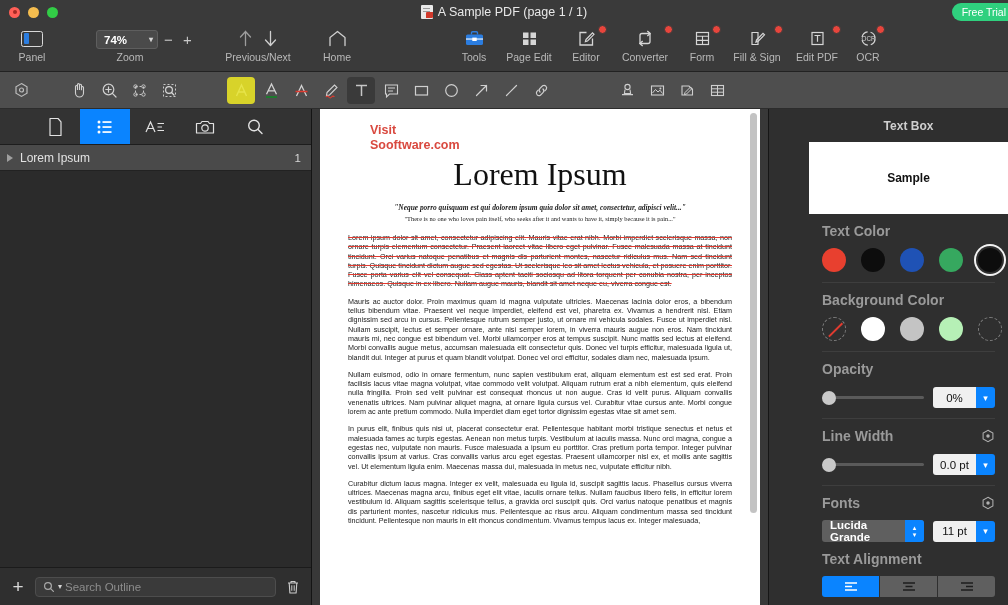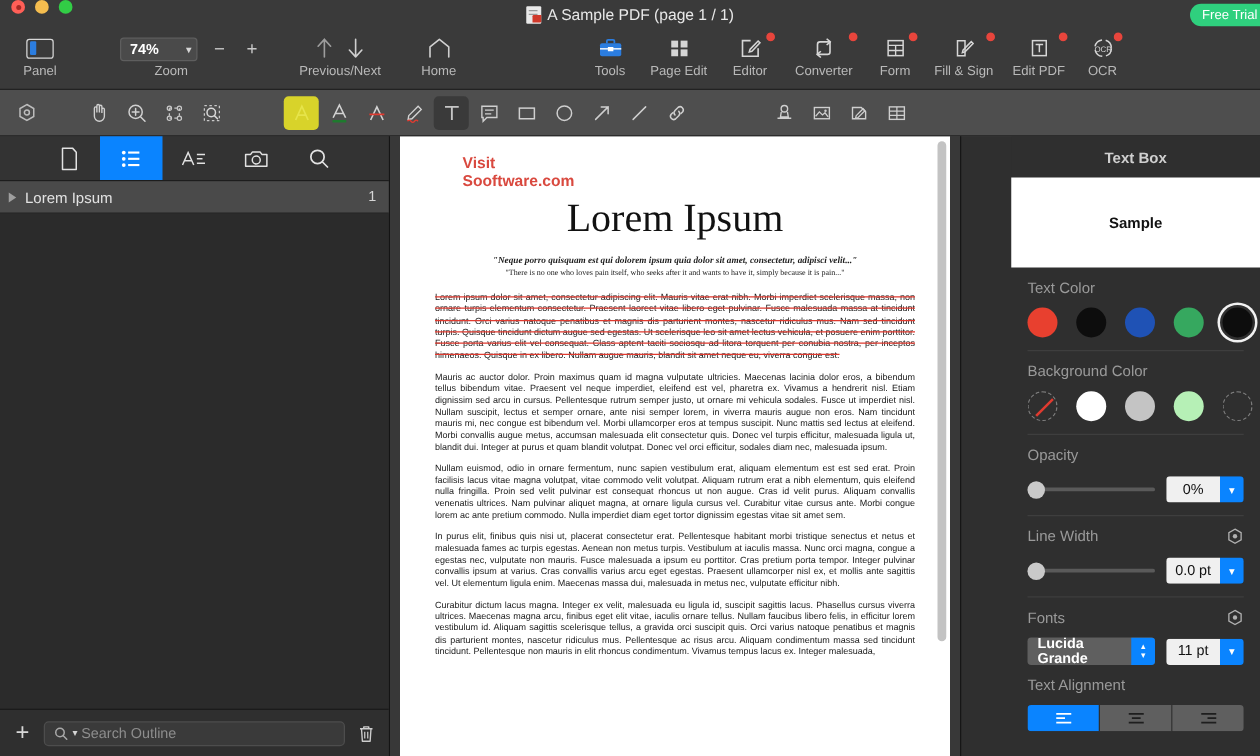--- a/index.html
+++ b/index.html
@@ -15,21 +15,21 @@
     background: #3a3a3a;
     display: flex; flex-direction: column;
     overflow: hidden;
   }
 
   
   .titlebar {
     position: relative;
     height: 24px;
     background: #3a3a3a;
-    display: flex; align-items: flex-start;
+    display: flex; align-items: center;
     flex: none;
   }
   .traffic { display: flex; gap: 8px; padding-left: 9px; align-items: center; }
   .light { width: 11px; height: 11px; border-radius: 50%; position: relative; }
   .light.red { background: #ff5f57; }
   .light.yellow { background: #f5bd4f; }
   .light.green { background: #32cd46; }
   .light.red::after {
     content: ""; position: absolute; left: 3.5px; top: 3.5px;
     width: 4px; height: 4px; border-radius: 50%; background: #a52a24;
@@ -76,21 +76,21 @@
   .tb-glyph { height: 23px; display: flex; align-items: center; justify-content: center; }
   .panel-btn {
     width: 22px; height: 16px; border: 1.4px solid #d8d8d8; border-radius: 2.5px;
     position: relative; background: transparent;
   }
   .panel-btn::before {
     content: ""; position: absolute; left: 1.5px; top: 1.5px;
     width: 5px; height: 10.5px; background: #2b7de0; border-radius: 1px;
   }
   .zoom-box {
-    display: flex; align-items: center; gap: 9px; margin-top: 3px; margin-left: 32px;
+    display: flex; align-items: center; gap: 2px; margin-top: 3px; margin-left: 32px;
   }
   .zoom-select {
     width: 62px; height: 19px; background: #4a4a4a;
     border: 1px solid #5e5e5e; border-radius: 3px;
     display: flex; align-items: center; justify-content: space-between;
     padding: 0 4px 0 7px; color: #fff; font-size: 11.5px; font-weight: bold;
   }
   .chev { font-size: 8px; color: #d5d5d5; }
   .zbtn { color: #c8c8c8; font-size: 15px; width: 17px; text-align: center; line-height: 17px; }
   svg { display: block; }
@@ -206,21 +206,21 @@
     height: 33px; display: flex; align-items: center; justify-content: center;
     color: #cfcfcf; font-size: 12px; font-weight: bold; background: #2f2f2f;
   }
   .preview {
     height: 72px; background: #ffffff; display: flex;
     align-items: center; justify-content: center;
     color: #111; font-size: 12px; font-weight: bold;
   }
   .section { padding: 9px 13px 0 13px; }
   .sec-head { display: flex; align-items: center; justify-content: space-between; }
-  .sec-label { color: #9a9a9a; font-size: 12px; }
+  .sec-label { color: #9a9a9a; font-size: 14px; font-weight: bold; }
   .swatches { display: flex; align-items: center; gap: 15px; margin-top: 9px; }
   .sw { width: 24px; height: 24px; border-radius: 50%; flex: none; position: relative; }
   .sw.sel { box-shadow: 0 0 0 2px #2f2f2f, 0 0 0 4px #f2f2f2; }
   .sw.none {
     background: transparent; border: 1px dashed #7c7c7c;
   }
   .sw.none::after {
     content: ""; position: absolute; left: 3px; top: 11px;
     width: 19px; height: 1.6px; background: #e03b30;
     transform: rotate(-45deg); transform-origin: center;

